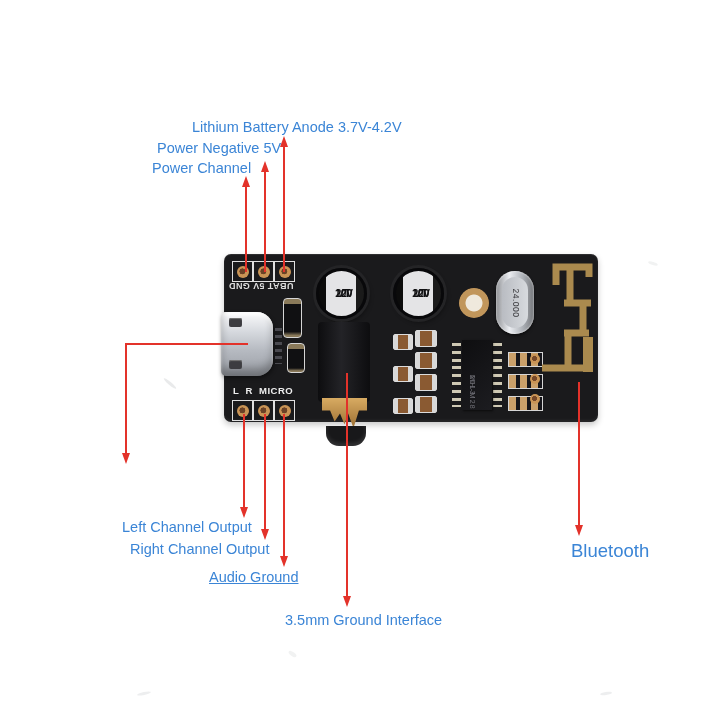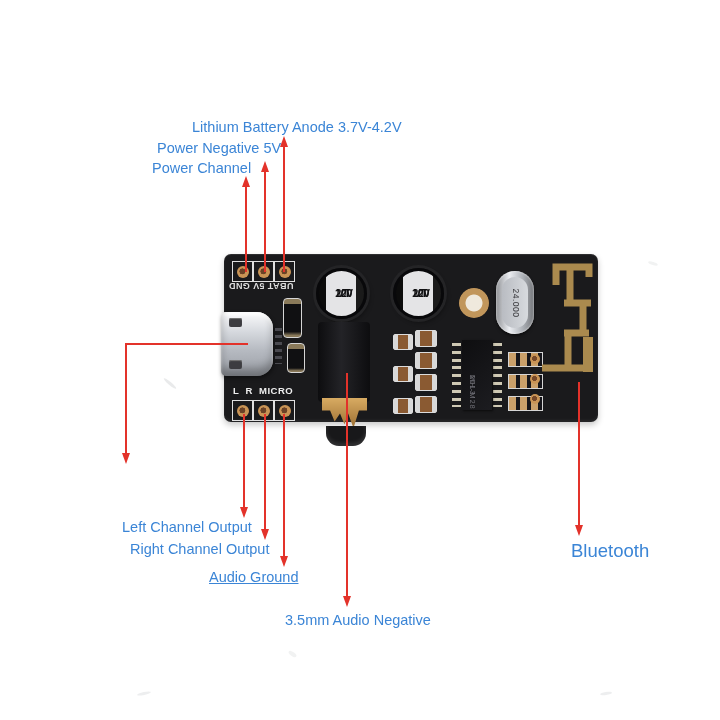--- a/index.html
+++ b/index.html
@@ -199,21 +199,21 @@
     <line x1="579" y1="382" x2="579" y2="527"></line>
     <polygon points="575,525 583,525 579,536"></polygon>
   </svg>
 
   <div class="lbl" id="lbl-battery">Lithium Battery Anode 3.7V-4.2V</div>
   <div class="lbl" id="lbl-powerpos">Power Negative 5V</div>
   <div class="lbl" id="lbl-powerneg">Power Channel</div>
   <div class="lbl" id="lbl-right">Right Channel Output</div>
   <div class="lbl" id="lbl-left">Left Channel Output</div>
   <div class="lbl" id="lbl-agnd">Audio Ground</div>
-  <div class="lbl" id="lbl-jack">3.5mm Audio Negative</div>
+  <div class="lbl" id="lbl-jack">3.5mm Ground Interface</div>
   <div class="lbl big" id="lbl-bt">Bluetooth</div>
 
   <div class="smudge" style="left:162px;top:382px;width:16px;height:3px;opacity:.22;transform:rotate(40deg);"></div>
   <div class="smudge" style="left:137px;top:692px;width:14px;height:3px;opacity:.18;transform:rotate(-12deg);"></div>
   <div class="smudge" style="left:600px;top:692px;width:12px;height:3px;opacity:.18;transform:rotate(-8deg);"></div>
   <div class="smudge" style="left:288px;top:652px;width:9px;height:4px;opacity:.14;transform:rotate(35deg);"></div>
   <div class="smudge" style="left:648px;top:262px;width:10px;height:3px;opacity:.14;transform:rotate(18deg);"></div>
 </div>
 
 </body></html>

